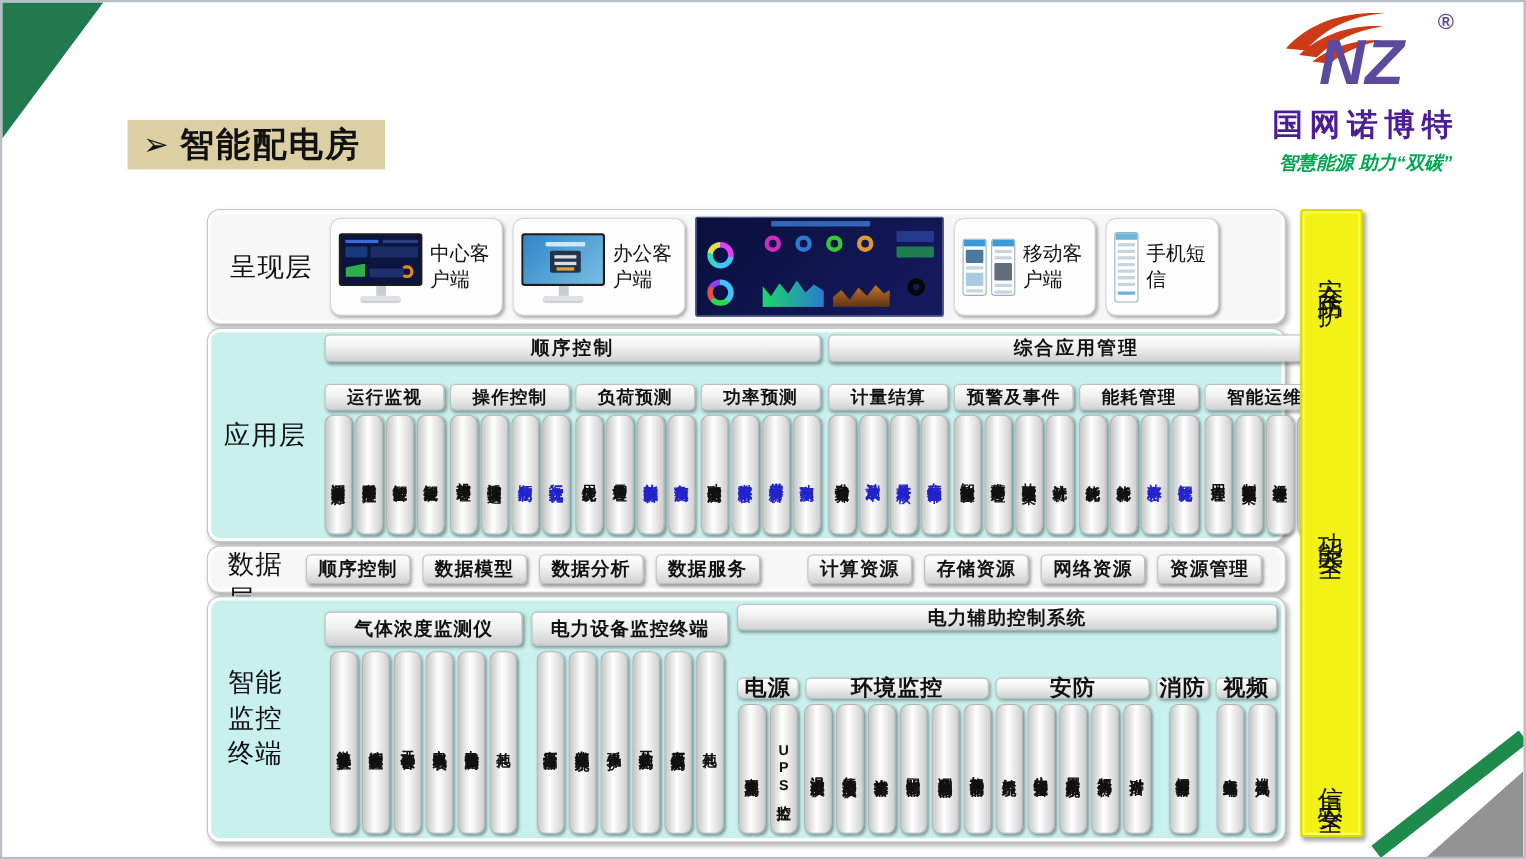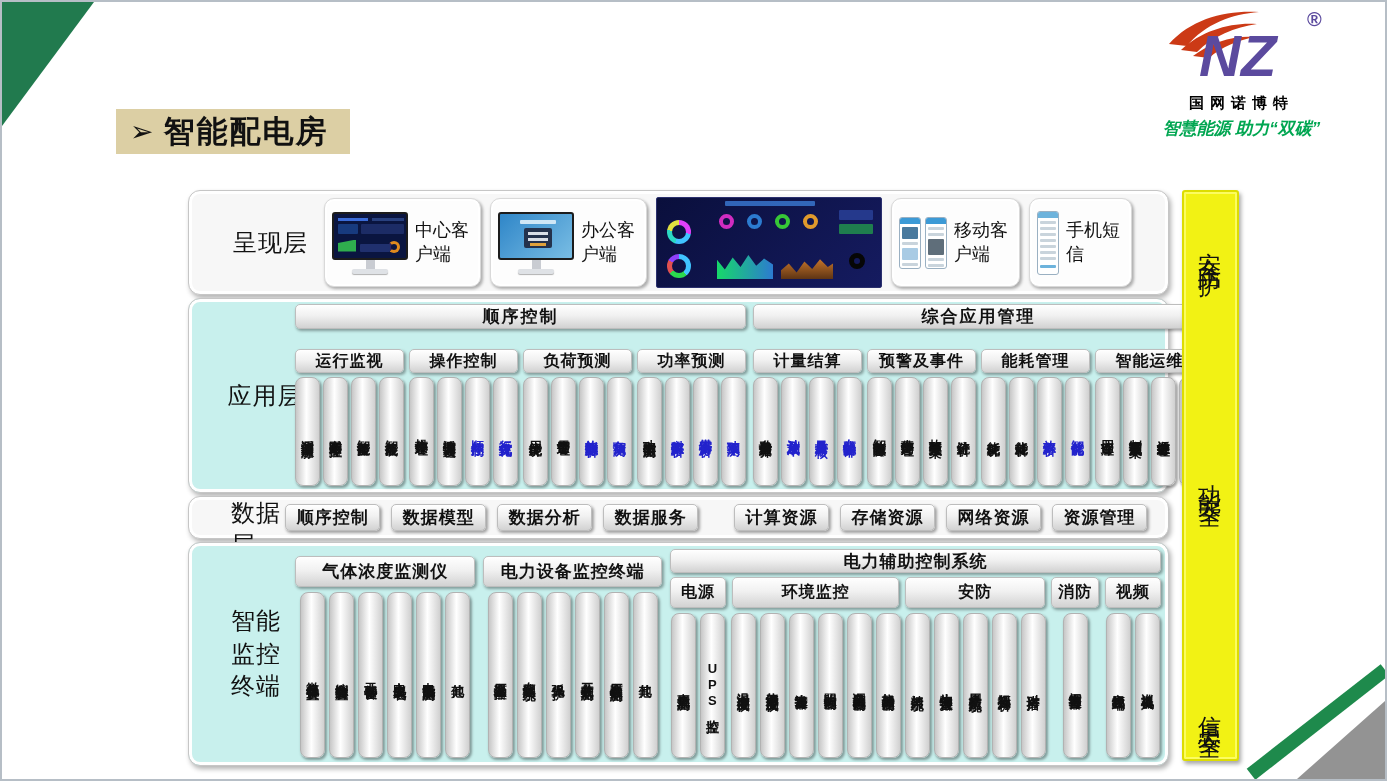--- a/index.html
+++ b/index.html
@@ -17,32 +17,32 @@
     background:#1e8a4c; transform:rotate(-38deg); }
   
   .page-title { position:absolute; left:96px; top:14px; font-size:50px; font-weight:bold;
     color:#0b800b; letter-spacing:1px; white-space:nowrap; }
   .subtitle-box { position:absolute; left:114px; top:107px; height:45px; background:#dccfa4;
     display:flex; align-items:center; gap:10px; padding:0 22px 0 14px; }
   .subtitle-arrow { font-size:28px; color:#111; line-height:1; }
   .subtitle-text { font-size:31px; font-weight:bold; color:#111; letter-spacing:2px; white-space:nowrap; }
   
   .logo { position:absolute; right:36px; top:2px; width:215px; text-align:center; }
-  .logo-company { color:#000000; font-weight:bold; font-size:15px; letter-spacing:6px; margin-top:-6px; }
+  .logo-company { color:#4c1d95; font-weight:bold; font-size:28px; letter-spacing:6px; margin-top:-6px; }
   .logo-tagline { color:#00a651; font-weight:bold; font-style:italic; font-size:17px; margin-top:4px; white-space:nowrap; }
   
   .layer { position:absolute; left:186px; width:981px; border-radius:12px;
     background:#f7f7f7; border:1px solid #c6c6c6;
     box-shadow:inset 0 0 0 3px #fff, 2px 3px 5px rgba(0,0,0,.3); }
   .layer.cyan { background:#c8f0ed; }
   #layer-presentation { top:188px; height:105px; }
   #layer-application  { top:296px; height:195px; }
   #layer-data         { top:494px; height:43px; }
   #layer-terminal     { top:540px; height:224px; }
-  .layer-label { font-size:24px; color:#111; letter-spacing:1px;margin-left:24px; }
+  .layer-label { font-size:24px; color:#111; letter-spacing:1px; }
   
   .btn3d { background:linear-gradient(180deg,#ffffff 0%,#f1f1f1 45%,#d2d2d2 100%);
     border:1px solid #bdbdbd; border-radius:5px;
     box-shadow:inset 0 1px 0 #fff, 1.5px 2px 3px rgba(0,0,0,.35);
     display:flex; align-items:center; justify-content:center;
     font-weight:bold; color:#111; white-space:nowrap; }
   .pill { background:linear-gradient(90deg,#c7c7c7 0%,#ffffff 45%,#d0d0d0 100%);
     border:1px solid #b2b2b2; border-radius:8px;
     box-shadow:1.5px 2px 2.5px rgba(0,0,0,.35);
     writing-mode:vertical-rl; text-orientation:upright;
@@ -94,21 +94,21 @@
     display:flex; align-items:center; padding-left:18px; }
   #layer-terminal .layer-label span { width:52px; word-break:break-all; line-height:1.35; }
   .term-content { position:absolute; left:106px; right:7px; top:6px; bottom:7px; display:flex; gap:8px; }
   .term-group { display:flex; flex-direction:column; }
   .term-group.fixed1 { width:192px; } .term-group.fixed2 { width:190px; }
   .term-group.grow { flex:1; }
   .term-header { height:31px; font-size:17px; letter-spacing:1px; margin-top:7px; }
   .term-header.thin { height:24px; margin-top:0; }
   .subgroup-row { display:flex; gap:6px; margin-top:4px; }
   .subgroup { display:flex; flex-direction:column; }
-  .subgroup-header { height:31px; font-size:16px; letter-spacing:1px; }
+  .subgroup-header { height:19px; font-size:20px; letter-spacing:1px;margin-top:39px; }
   .term-pills { flex:1; display:flex; justify-content:center; gap:4px; margin-top:5px; }
   
   #security-bar { position:absolute; left:1180px; top:188px; width:57px; height:571px;
     background:#f2f214; border:2px solid #ddd d00; border:2px solid #dddd00; border-radius:3px;
     box-shadow:inset 0 0 0 2px #fcfc60, 2px 3px 4px rgba(0,0,0,.35);
     display:flex; flex-direction:column; align-items:center; justify-content:space-between;
     padding:42px 0 34px 0; }
   .security-item { writing-mode:vertical-rl; text-orientation:upright;
     font-size:23px; color:#111; letter-spacing:7px; font-weight:500; }
 </style>

